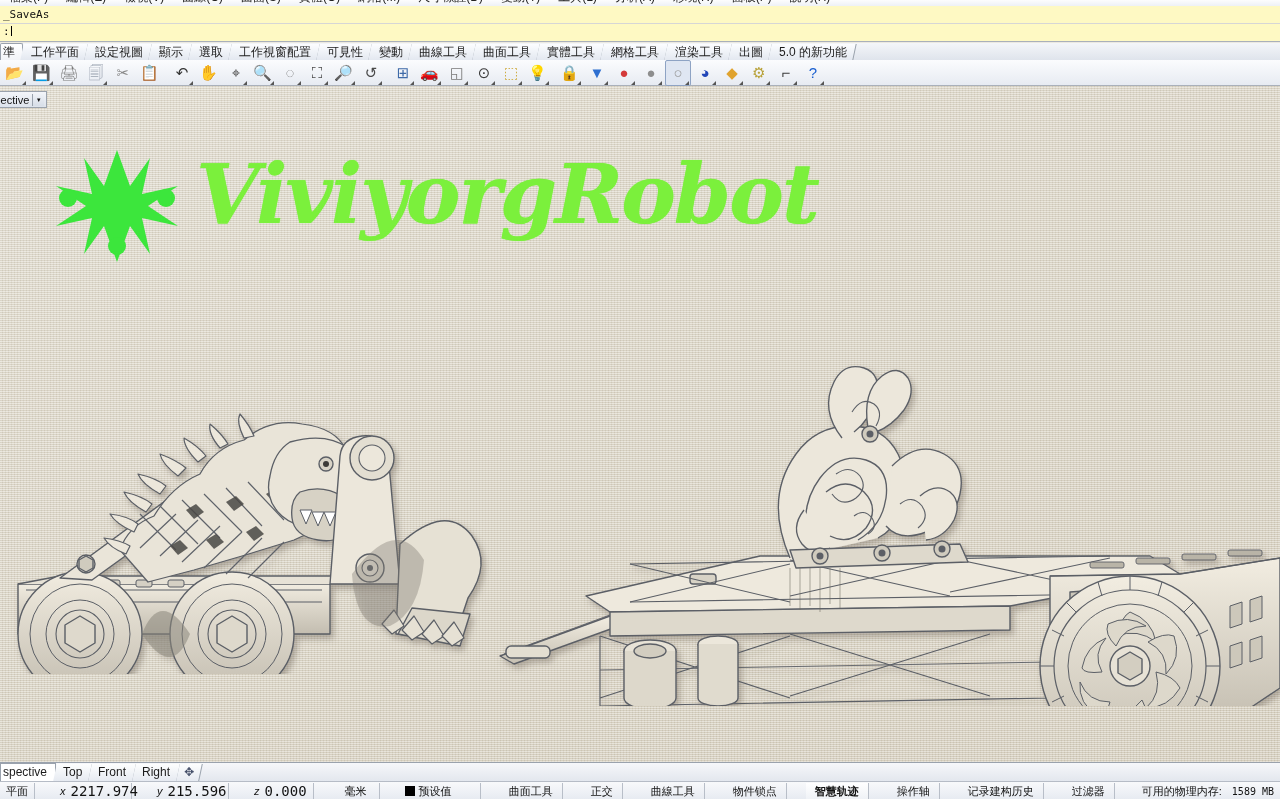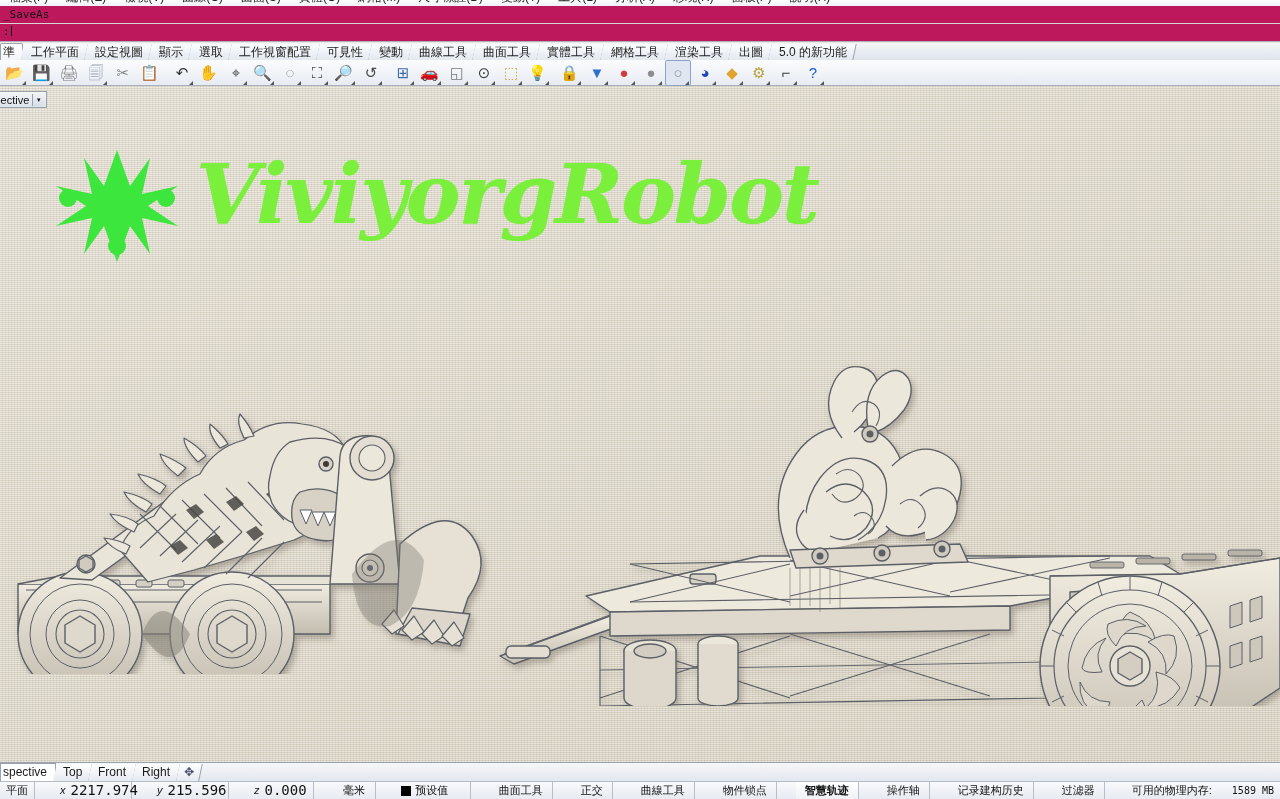--- a/index.html
+++ b/index.html
@@ -20,21 +20,21 @@
   }
   .menubar .inner{
     position:absolute;left:0;top:-12px;height:18px;display:flex;align-items:center;
     white-space:nowrap;font-size:12px;color:#222;
   }
   .menubar .mi{padding:0 9px;}
 
   
   .cmdarea{
     position:absolute;left:0;top:6px;width:1280px;height:35px;
-    background:#be185d;border-bottom:1px solid #a9b0bb;
+    background:#fef9c3;border-bottom:1px solid #a9b0bb;
     font-family:"DejaVu Sans Mono","Liberation Mono",monospace;font-size:11px;
   }
   .cmdhist{
     height:17px;line-height:17px;padding-left:3px;
     border-bottom:1px solid #d6d6d6;color:#111;overflow:hidden;white-space:nowrap;
   }
   .cmdline{
     height:16px;line-height:16px;padding-left:3px;color:#111;
     overflow:hidden;white-space:nowrap;
   }
@@ -138,39 +138,39 @@
   }
   .vptab.active > span{transform:none;}
   .vptab.first{padding-left:2px;}
   .vptab.plus{padding:0 6px;color:#46506a;}
 
   
   .statusbar{
     position:absolute;left:0;top:781px;width:1280px;height:18px;
     background:linear-gradient(#f8f9fb,#e6eaf1);
     border-top:1px solid #b6bcc6;
-    display:flex;font-size:11px;color:#111;gap:19px;
+    display:flex;align-items:center;font-size:11px;color:#111;gap:19px;
   }
   .sbcell{
     height:17px;line-height:17px;padding:0 6px;
     border-right:1px solid #b8bec8;
     display:flex;align-items:center;white-space:nowrap;
     box-sizing:border-box;
   }
   .sbcell.cplane{width:52px;justify-content:center;}
   .sbcell.coord{width:78px;}
   .sbcell.coord .ax{font-style:italic;margin-right:5px;}
   .sbcell.coord .vl{font-family:"DejaVu Sans Mono","Liberation Mono",monospace;font-size:14px;}
   .sbcell.units{width:80px;justify-content:center;}
   .sbcell.layer{width:150px;}
   .swatch{width:10px;height:10px;background:#000;margin-right:4px;display:inline-block;}
   .sbcell.tog{padding:0 9px;}
   .sbcell.tog.on{font-weight:bold;background:linear-gradient(#ffffff,#eef1f6);}
   .sbcell.mem{border-right:none;padding-left:8px;}
-  .sbcell.mem .mv{font-family:"DejaVu Sans Mono","Liberation Mono",monospace;font-size:10px;margin-left:20px;}
+  .sbcell.mem .mv{font-family:"DejaVu Sans Mono","Liberation Mono",monospace;font-size:10px;margin-left:10px;}
 </style>
 </head>
 <body>
 
 <div id="app">
 
   <div class="menubar">
     <div class="inner" id="menu-inner">
         <div class="mi">檔案(F)</div>
         <div class="mi">編輯(E)</div>

